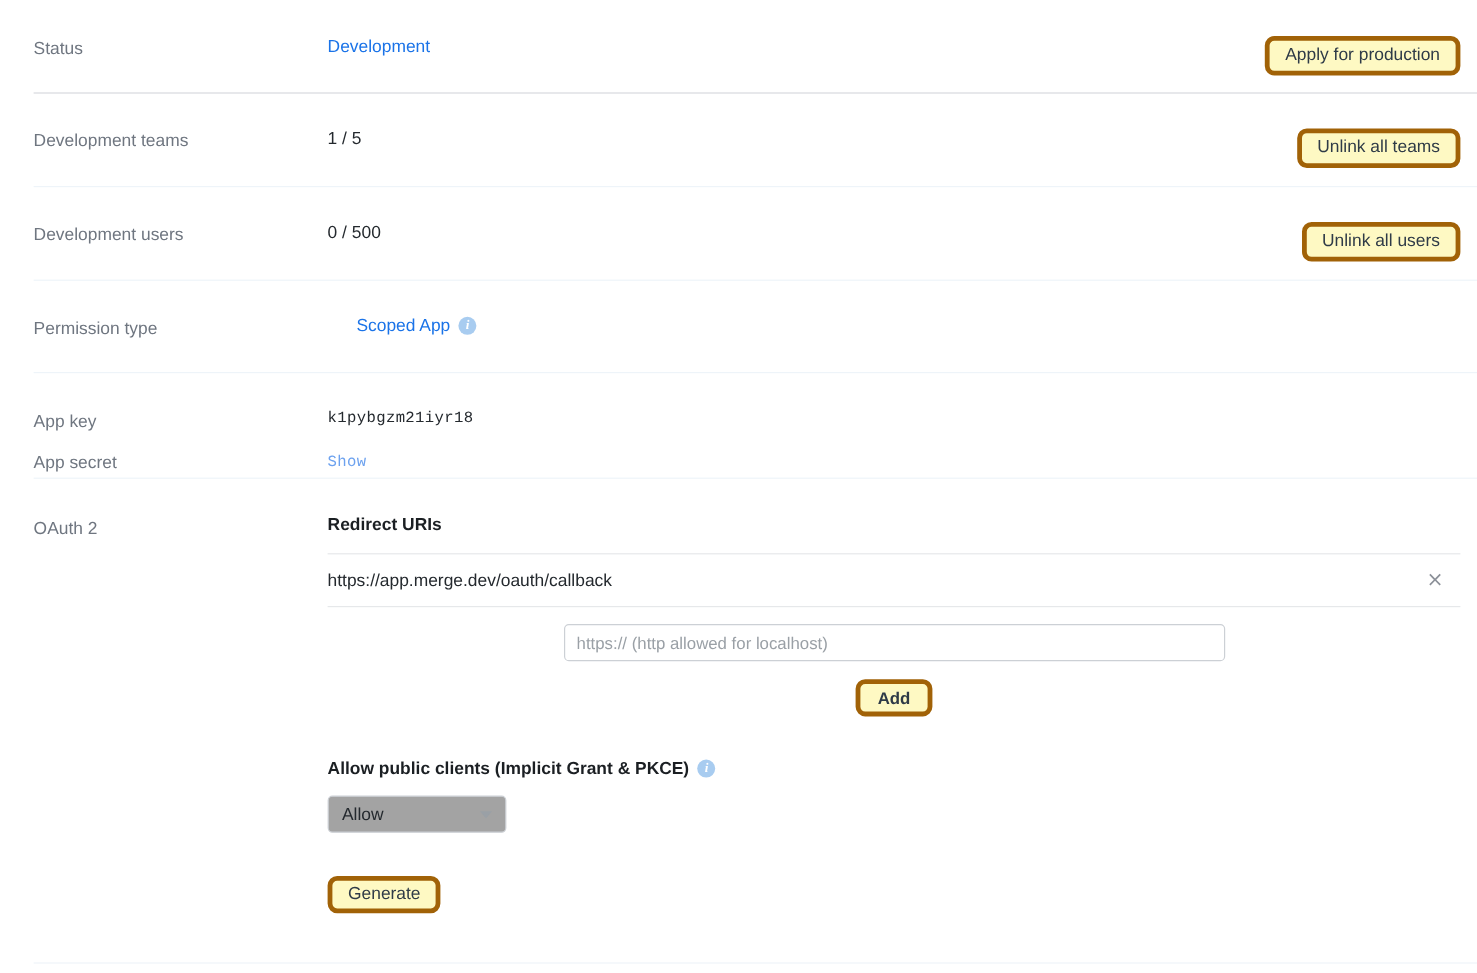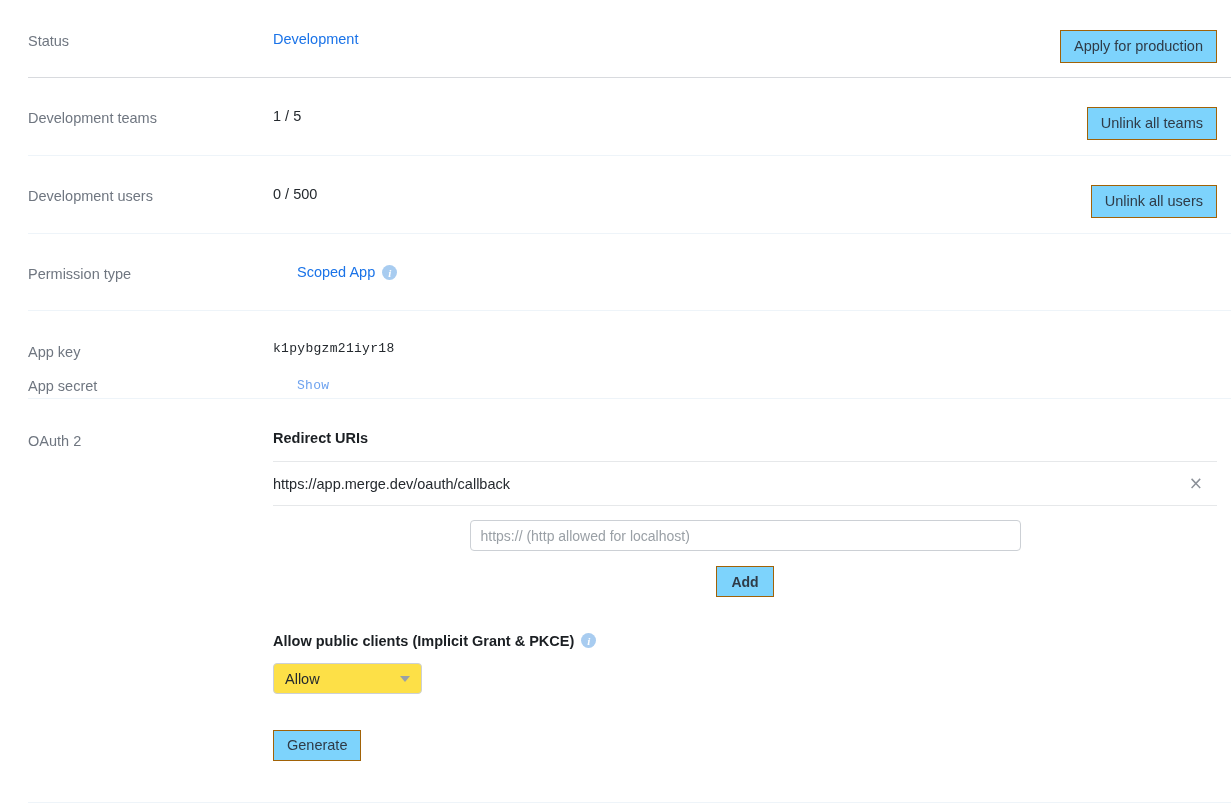--- a/index.html
+++ b/index.html
@@ -99,23 +99,23 @@
     font-size: 13px;
     color: #24292e;
     letter-spacing: .3px;
   }
 
   
   .btn {
     display: inline-flex;
     align-items: center;
     justify-content: center;
-    background: #7dd3fc;
-    border: 1px solid #a16207;
-    border-radius: 0;
+    background: #fef9c3;
+    border: 4px solid #a16207;
+    border-radius: 8px;
     color: #2f3b47;
     font-family: "Liberation Sans", sans-serif;
     font-size: 14.5px;
     font-weight: 400;
     padding: 0 13px;
     height: 33px;
     cursor: pointer;
     white-space: nowrap;
     line-height: 1;
   }
@@ -225,21 +225,21 @@
     display: inline-block;
     margin-top: 14px;
   }
   .select-box {
     appearance: none;
     -webkit-appearance: none;
     width: 149px;
     height: 31px;
     border: 1px solid #ccd0d5;
     border-radius: 4px;
-    background: #fde047;
+    background: #a3a3a3;
     font-family: "Liberation Sans", sans-serif;
     font-size: 14.5px;
     color: #24292e;
     padding: 0 28px 0 11px;
     cursor: pointer;
     outline: none;
   }
   .select-caret {
     position: absolute;
     right: 12px;
@@ -302,21 +302,21 @@
     <div class="row-action"></div>
   </div>
 
   <div class="row row-appkey">
     <div class="row-label">
       <div>App key</div>
       <div style="margin-top:15px;">App secret</div>
     </div>
     <div class="row-value">
       <div class="mono-value">k1pybgzm21iyr18</div>
-      <div style="margin-top:17px;margin-left:24px;">
+      <div style="margin-top:17px;">
         <a class="link-mono" href="#">Show</a>
       </div>
     </div>
     <div class="row-action"></div>
   </div>
 
   <div class="row row-oauth">
     <div class="row-label">OAuth 2</div>
     <div class="oauth-body">
 

